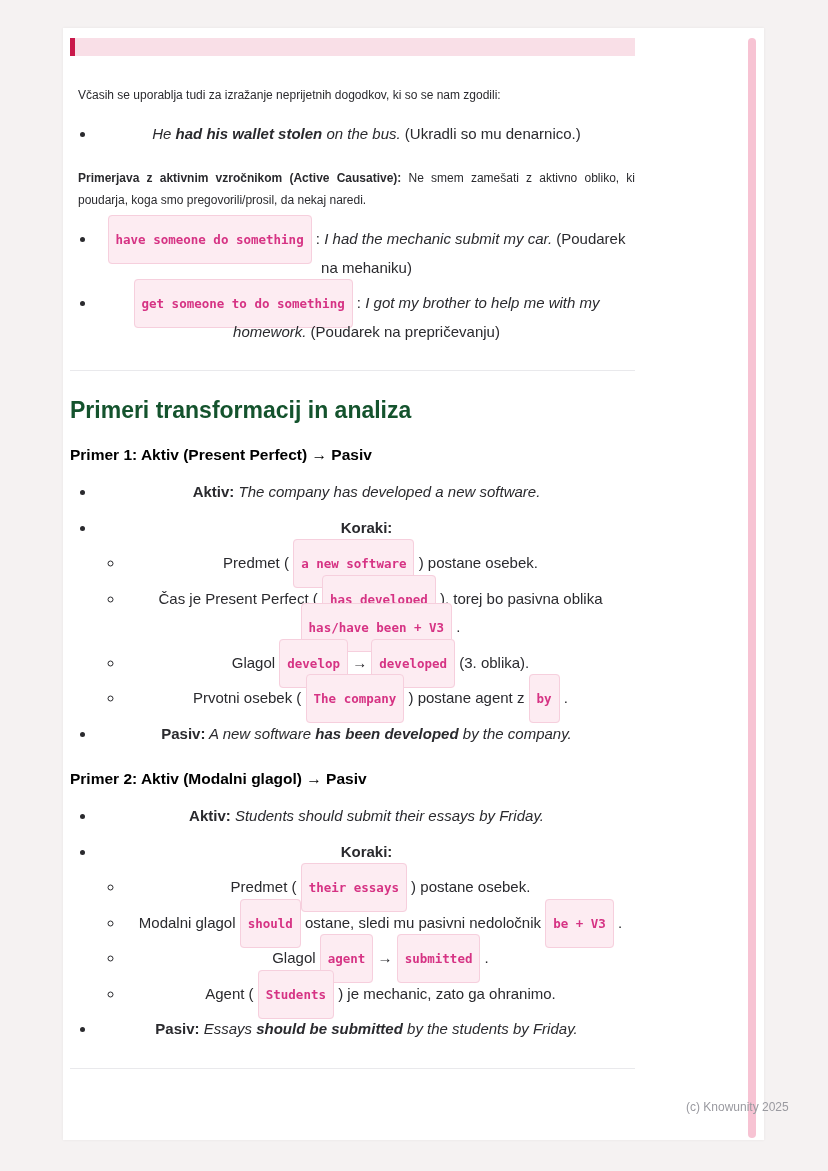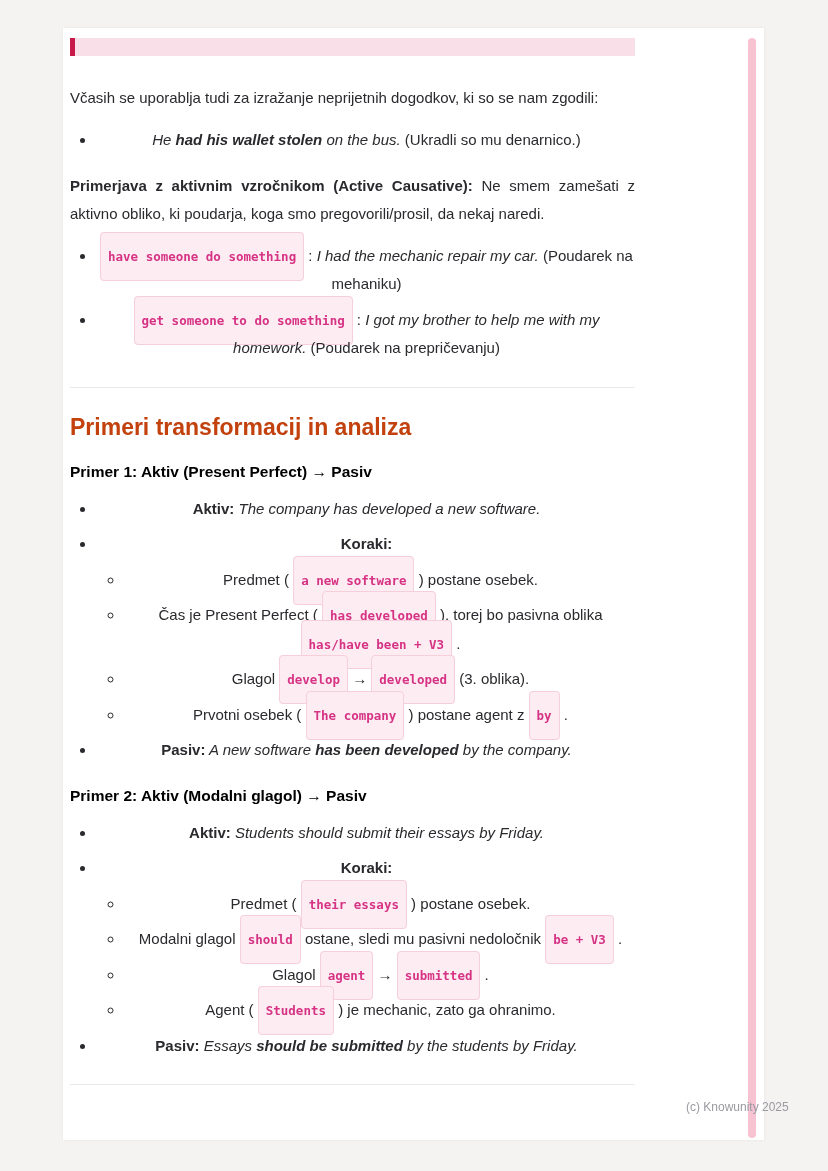--- a/index.html
+++ b/index.html
@@ -30,23 +30,23 @@
     width: 565px;
     color: #2a2a2e;
   }
   .quote-bar {
     height: 18px;
     background: #f9dfe7;
     border-left: 5px solid #c9184a;
     margin: 2px 0 28px 0;
   }
   p.para {
-    font-size: 15px;
+    font-size: 12px;
     line-height: 1.85;
-    margin: 0 0 14px 0;
+    margin: 0 0 14px 8px;
     text-align: justify;
   }
   ul {
     margin: 14px 0 18px 0;
     padding-left: 26px;
     font-size: 15px;
     line-height: 1.9;
     text-align: center;
   }
   li { margin: 7px 0; padding-left: 2px; }
@@ -66,21 +66,21 @@
     white-space: nowrap;
   }
   hr.divider {
     border: none;
     border-top: 1px solid #e9e9ec;
     margin: 24px 0;
   }
   h2.section-heading {
     font-size: 23px;
     font-weight: bold;
-    color: #c2410c;
+    color: #14532d;
     margin: 26px 0 20px 0;
   }
   h3.example-title {
     font-size: 15.5px;
     font-weight: bold;
     color: #000000;
     margin: 22px 0 14px 0;
   }
   .copyright {
     position: absolute;
@@ -100,21 +100,21 @@
 
     <p class="para"><span>Včasih se uporablja tudi za izražanje neprijetnih dogodkov, ki so se nam zgodili:</span></p>
 
     <ul>
       <li><span class="it">He </span><span class="bi">had his wallet stolen</span><span class="it"> on the bus.</span><span> (Ukradli so mu denarnico.)</span></li>
     </ul>
 
     <p class="para"><span class="b">Primerjava z aktivnim vzročnikom (Active Causative):</span><span> Ne smem zamešati z aktivno obliko, ki poudarja, koga smo pregovorili/prosil, da nekaj naredi.</span></p>
 
     <ul>
-      <li><code class="chip">have someone do something</code><span> : </span><span class="it">I had the mechanic repair my car.</span><span> (Poudarek na mehaniku)</span></li>
+      <li><code class="chip">have someone do something</code><span> : </span><span class="it">I had the mechanic submit my car.</span><span> (Poudarek na mehaniku)</span></li>
       <li><code class="chip">get someone to do something</code><span> : </span><span class="it">I got my brother to help me with my homework.</span><span> (Poudarek na prepričevanju)</span></li>
     </ul>
 
     <hr class="divider">
 
     <h2 class="section-heading">Primeri transformacij in analiza</h2>
 
     <h3 class="example-title">Primer 1: Aktiv (Present Perfect) → Pasiv</h3>
 
     <ul>

